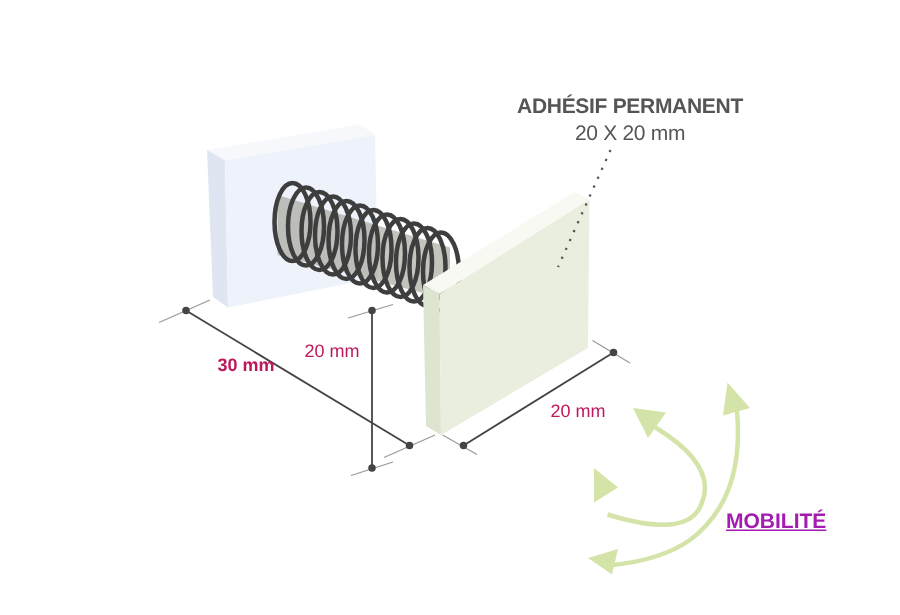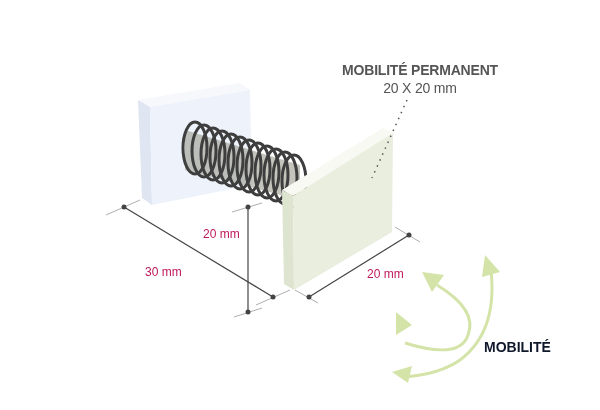--- a/index.html
+++ b/index.html
@@ -1,19 +1,19 @@
 <!DOCTYPE html>
 <html><head>
 <meta charset="utf-8">
 <style>
   html,body{margin:0;padding:0;background:#ffffff;}
   body{width:600px;height:410px;position:relative;overflow:hidden;font-family:"Liberation Sans",sans-serif;}
   .label-dim{position:absolute;font-size:12px;color:#be185d;white-space:nowrap;}
   .title{position:absolute;text-align:center;color:#555;font-weight:bold;font-size:14px;line-height:18px;letter-spacing:-0.2px;}
-  .mob{position:absolute;color:#0f172a;font-weight:bold;font-size:14px;line-height:18px;text-align:left;}
+  .mob{position:absolute;color:#a21caf;font-weight:bold;font-size:14px;line-height:18px;text-align:left;text-decoration:underline;}
   svg{position:absolute;left:0;top:0;}
 </style>
 </head>
 <body>
 
 <svg width="600" height="410" viewBox="0 0 600 410">
 
   <g>
     <polygon points="138,100 240,83 250,90 150,107" fill="#f6f8fc"></polygon>
     <polygon points="138,100 150,107 152,205 142,198" fill="#dfe6f2"></polygon>
@@ -74,23 +74,23 @@
   </g>
   <g fill="#d4e4a8">
     <polygon points="422,272 444,275 432,292"></polygon>
     <polygon points="485,255 500,272 482,277"></polygon>
     <polygon points="396,312 412,325 396,335"></polygon>
     <polygon points="392,372 412,366 408,383"></polygon>
   </g>
 </svg>
 
 <div class="title" style="left:330px;top:61px;width:180px;">
-  <div>MOBILITÉ PERMANENT</div>
+  <div>ADHÉSIF PERMANENT</div>
   <div style="font-weight:normal;">20 X 20 mm</div>
 </div>
 
-<div class="label-dim" style="left:145px;top:265px;">30 mm</div>
+<div class="label-dim" style="left:145px;top:236px;font-weight:bold;">30 mm</div>
 <div class="label-dim" style="left:203px;top:227px;">20 mm</div>
 <div class="label-dim" style="left:367px;top:267px;">20 mm</div>
 
 <div class="mob" style="left:484px;top:338px;">
   <div>MOBILITÉ</div>
 </div>
 
 </body></html>

